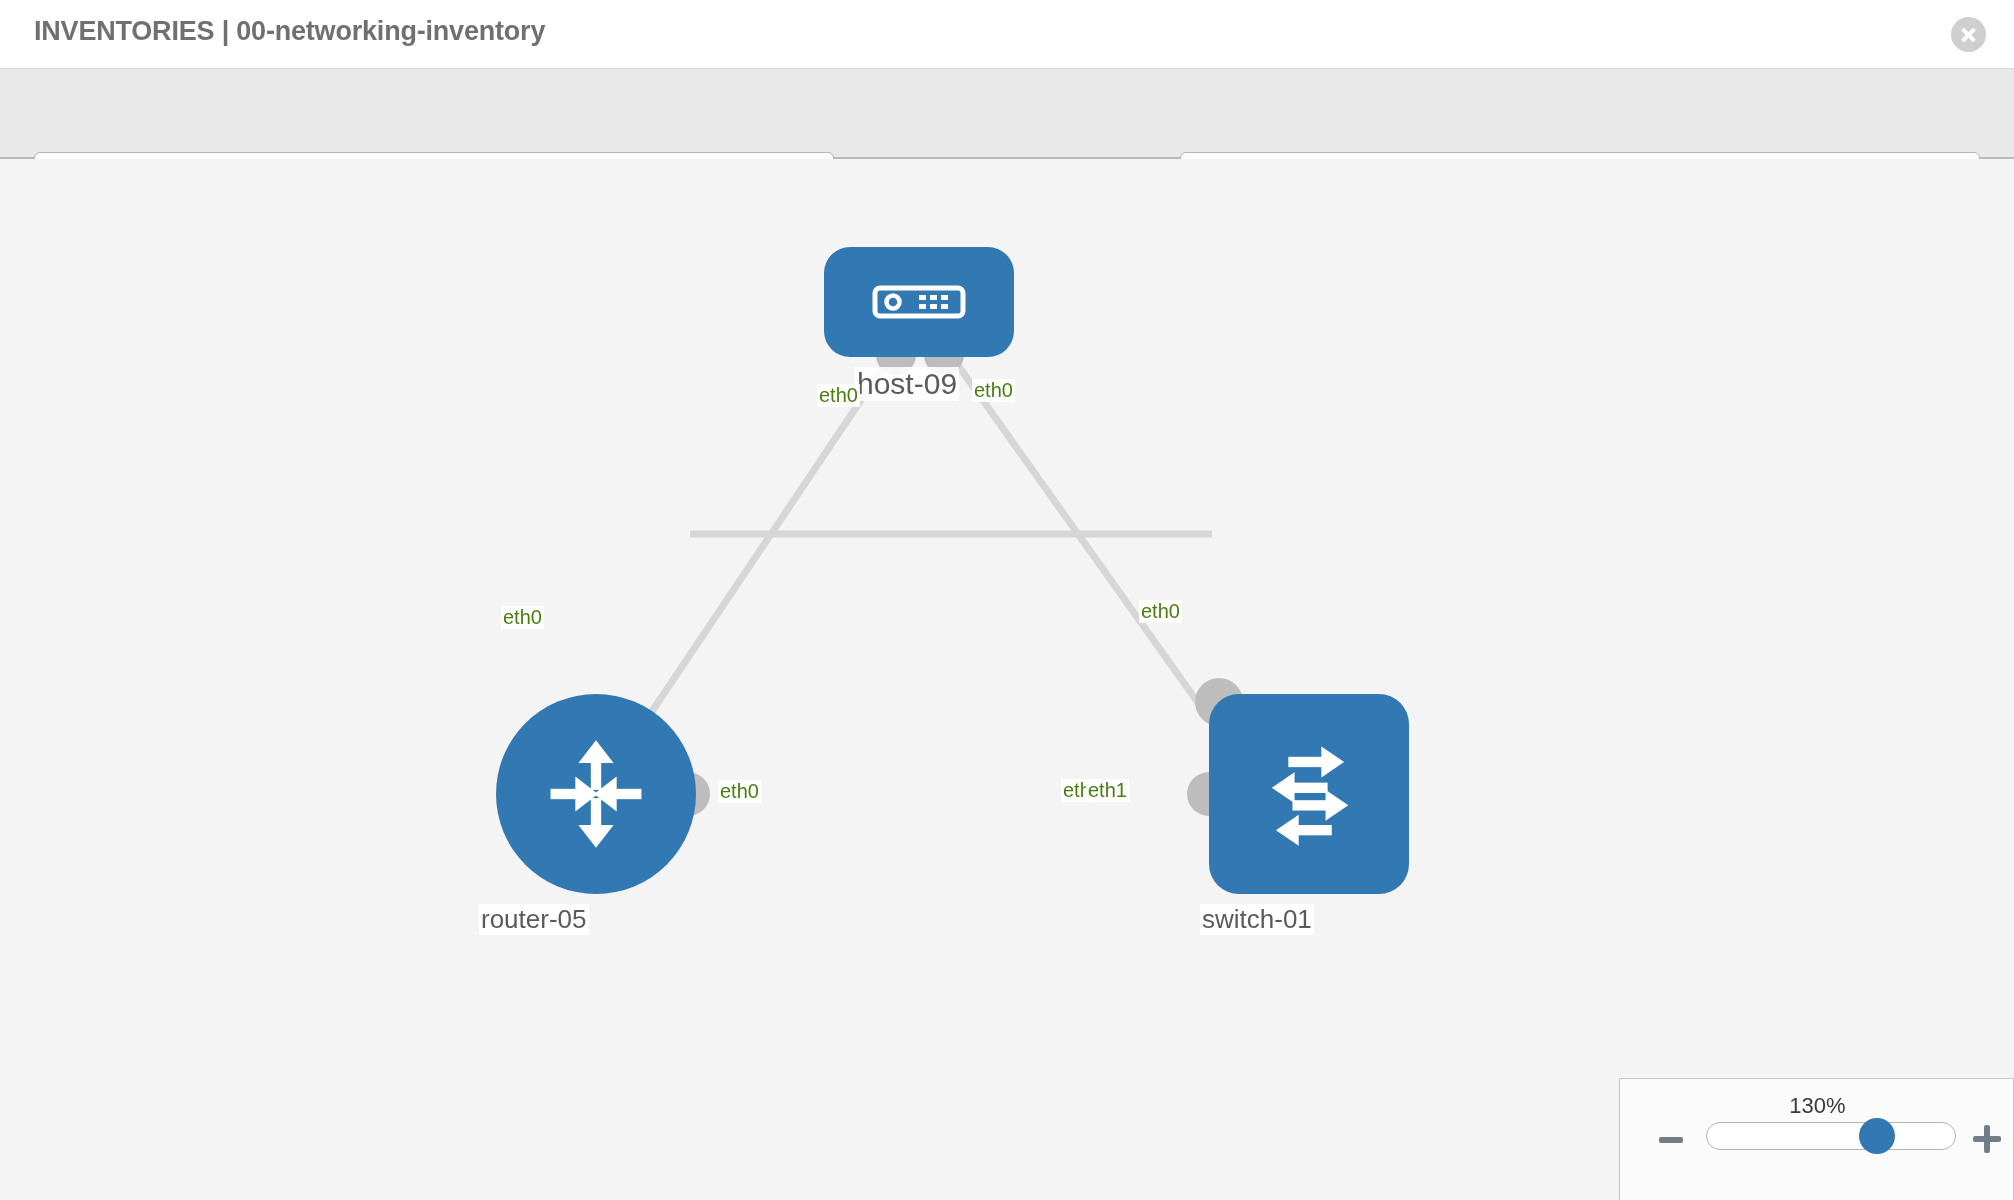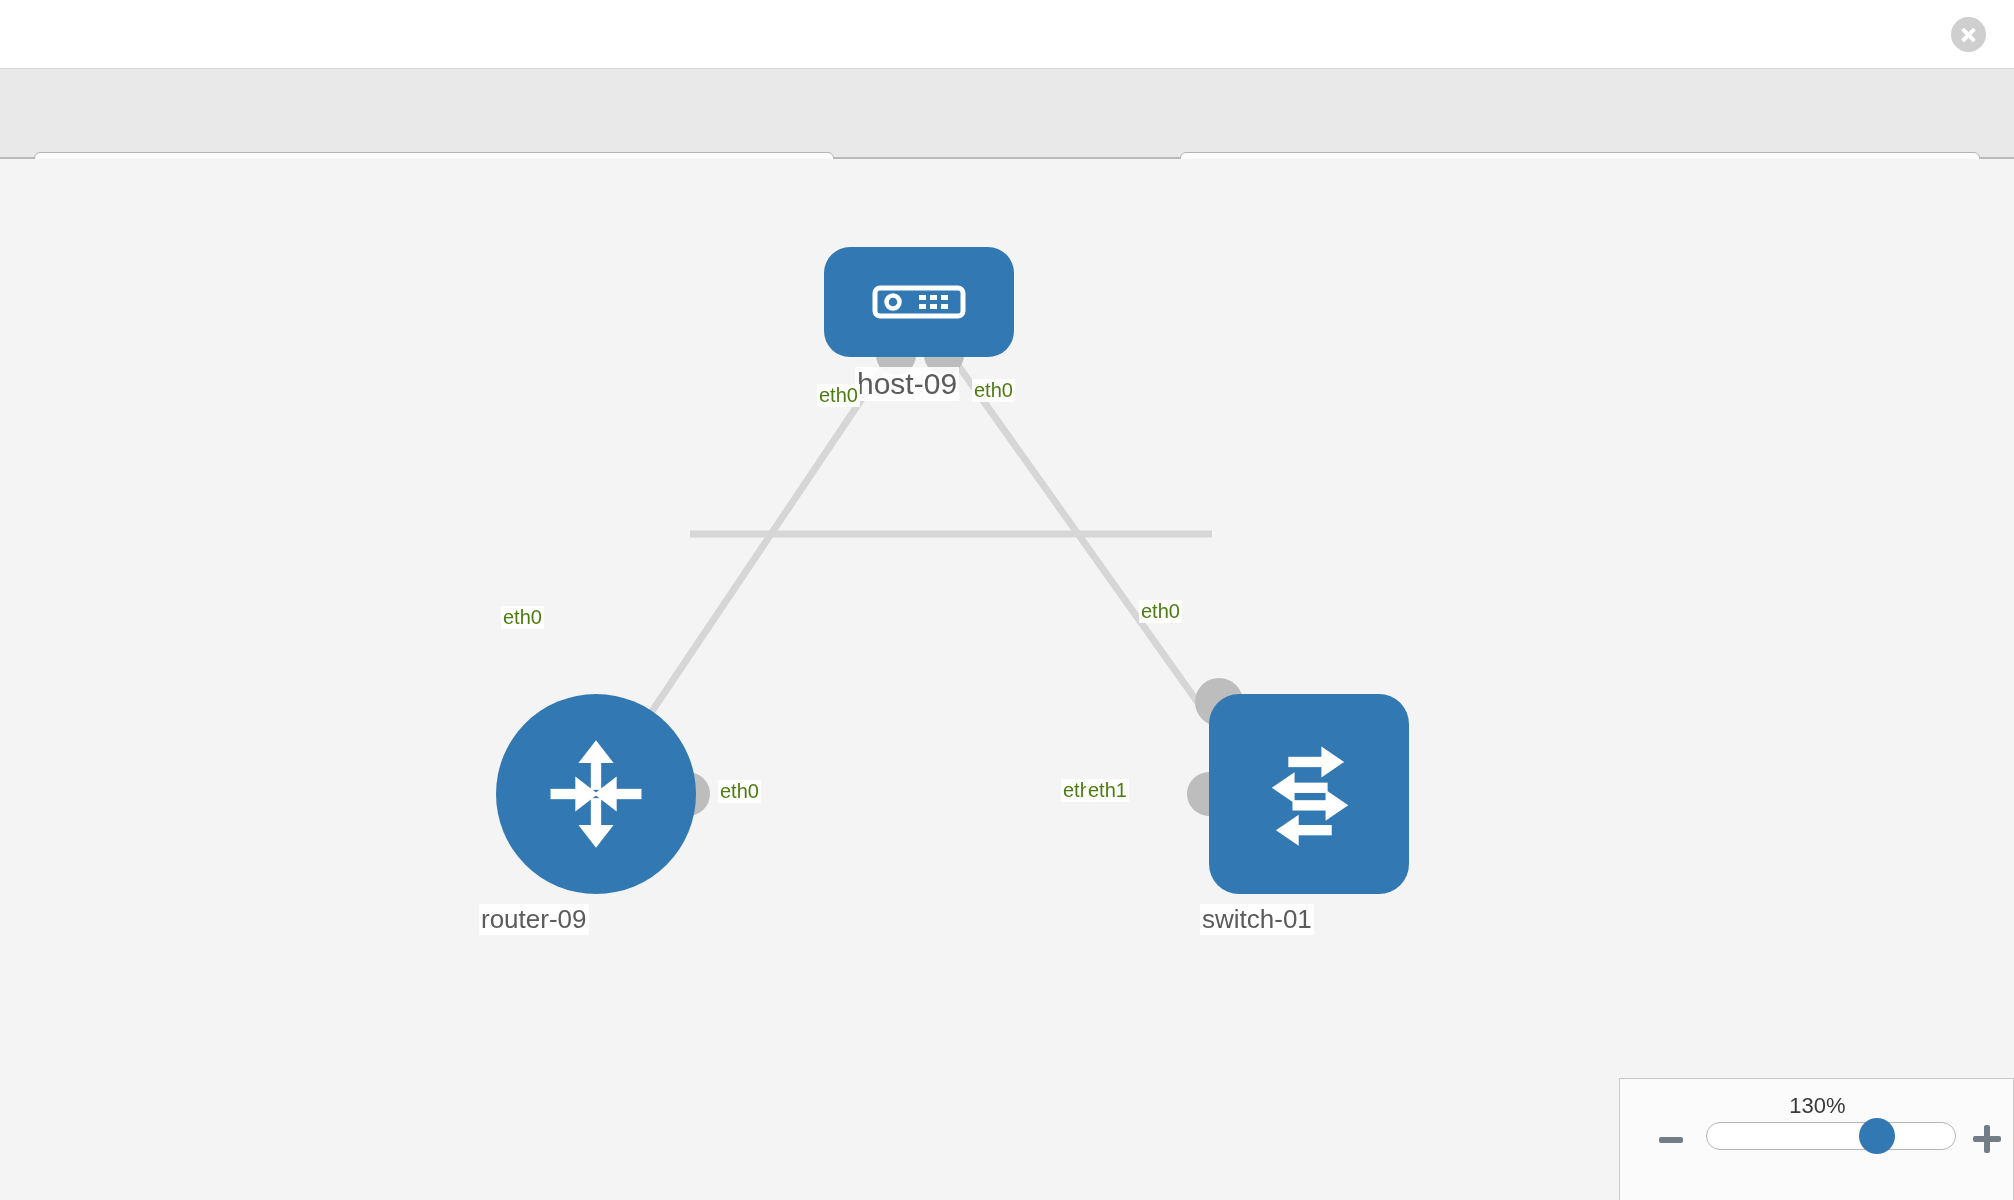--- a/index.html
+++ b/index.html
@@ -154,20 +154,21 @@
     width: 36px; height: 36px; border-radius: 50%;
     background: #3279b3; cursor: pointer;
   }
 </style>
 </head>
 <body>
 
 <div id="app">
 
   <div id="header">
+    <div id="page-title">INVENTORIES | 00-networking-inventory</div>
     <div id="close-btn">
       <div class="x1"></div>
       <div class="x2"></div>
     </div>
   </div>
 
   <div id="toolbar">
 
     <div class="combo" id="actions-combo">
       <div class="txt">ACTIONS</div>
@@ -244,21 +245,21 @@
 
             <rect x="16" y="55" width="40" height="10"></rect>
             <polygon points="62,60 40,77 40,43"></polygon>
 
             <rect x="64" y="55" width="40" height="10"></rect>
             <polygon points="58,60 80,77 80,43"></polygon>
           </g>
         </svg>
       </div>
 
-      <div class="node-label" style="left:-17px; top:210px;">router-09</div>
+      <div class="node-label" style="left:-17px; top:210px;">router-05</div>
 
       <div class="edge-label" style="left:5px; top:-88px;">eth0</div>
       <div class="edge-label" style="left:222px; top:86px;">eth0</div>
     </div>
 
     <div class="node" id="node-switch" style="left:1209px; top:535px;">
       <div class="port-dot" style="left:-14px; top:-16px; width:48px; height:48px;"></div>
       <div class="port-dot" style="left:-22px; top:78px; width:44px; height:44px;"></div>
 
       <div class="node-shape">

